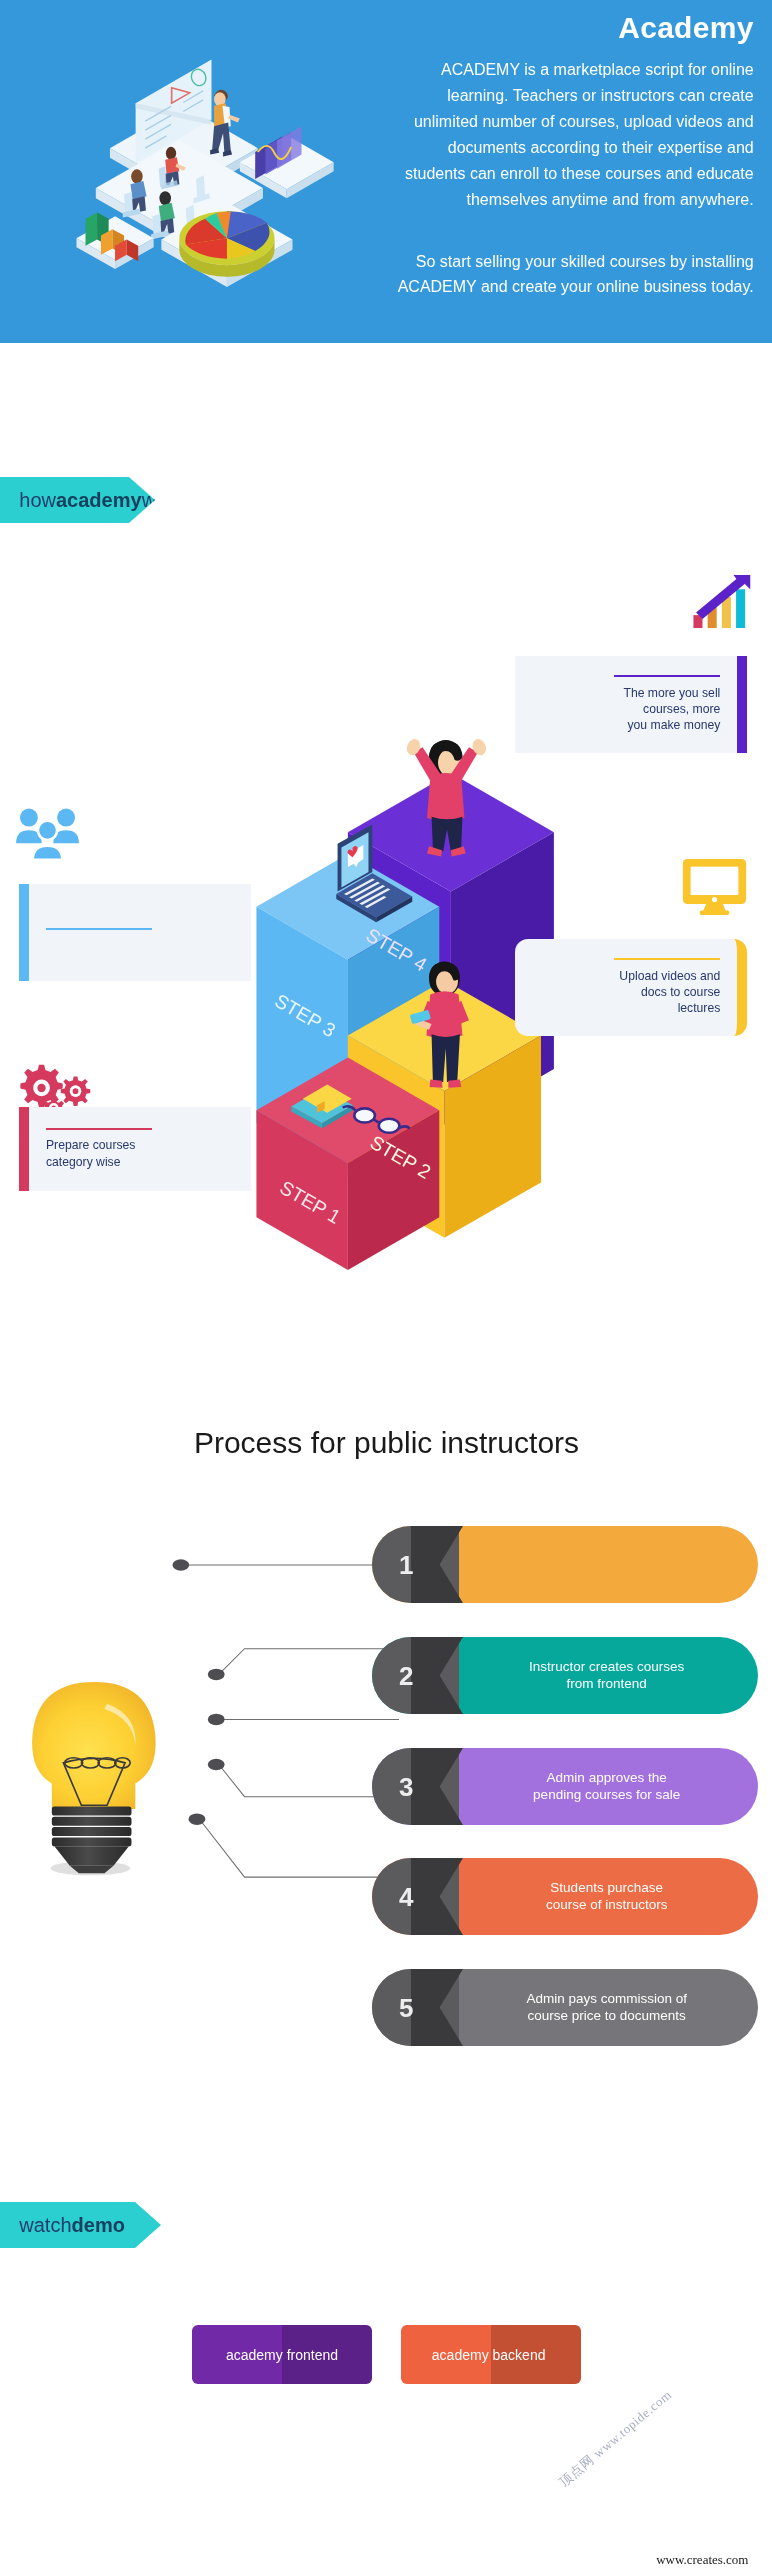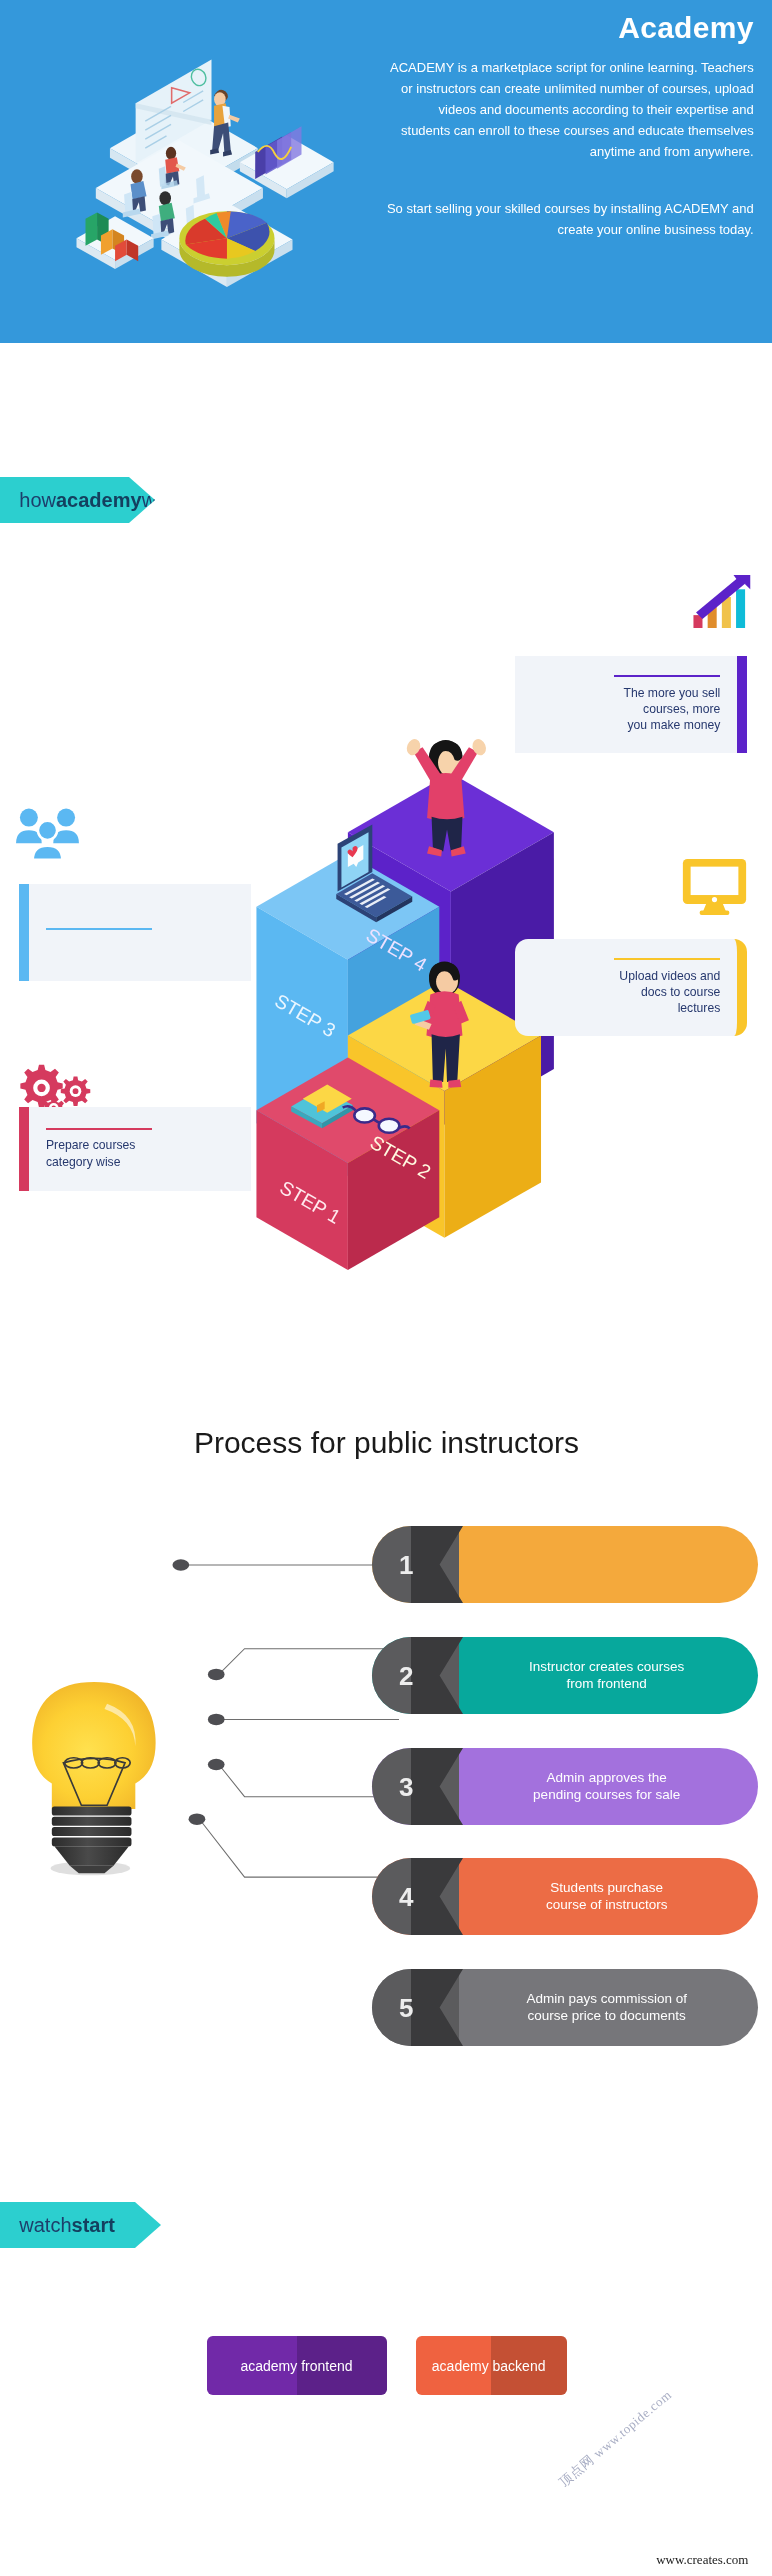--- a/index.html
+++ b/index.html
@@ -33,21 +33,21 @@
     color: #ffffff;
   }
   .header-title {
     font-size: 30px;
     font-weight: bold;
     letter-spacing: 0.3px;
     margin-bottom: 14px;
     line-height: 1.05;
   }
   .header-para {
-    font-size: 13px;
+    font-size: 16px;
     line-height: 1.62;
   }
   .header-para.second { margin-top: 36px; }
 
   
   .ribbon-arrow {
     position: absolute;
     height: 46px;
     background: #2ccfcf;
     display: flex;
@@ -168,21 +168,20 @@
     left: 0; top: 1526px;
     width: 399px; height: 580px;
   }
   .demo-buttons {
     position: absolute;
     left: 0; top: 2325px;
     width: 773px;
     display: flex;
     justify-content: center;
     gap: 29px;
-    margin-top: 11px;
   }
   .demo-btn {
     position: relative;
     height: 59px;
     border-radius: 5.8px;
     display: flex;
     align-items: center;
     justify-content: center;
     color: #ffffff;
     font-size: 14px;
@@ -608,29 +607,29 @@
       <div class="proc-fold"></div>
       <div class="proc-num">5</div>
       <div class="proc-label" style="white-space:pre-line;">Admin pays commission of
 course price to documents</div>
     </div>
   </div>
 </div>
 
 <div class="ribbon-arrow" style="left:0; top:2202px; width:161px;">
   <span class="light">watch </span>
-    <b>start</b>
+    <b>demo</b>
 </div>
 
 <div class="demo-buttons">
   <a class="demo-btn" style="background:#7129a8; width:180px;">
     <span class="half"></span>
     <span class="lbl">academy frontend</span>
   </a>
-  <a class="demo-btn" style="background:#ef6240; width:151px;padding-left:12px;">
+  <a class="demo-btn" style="background:#ef6240; width:180px;padding-left:12px;">
     <span class="half"></span>
     <span class="lbl">academy backend</span>
   </a>
 </div>
 
 <div class="wm-diag">顶点网 www.topide.com</div>
 <div class="wm-bottom">www.creates.com</div>
 
 
 </body></html>

